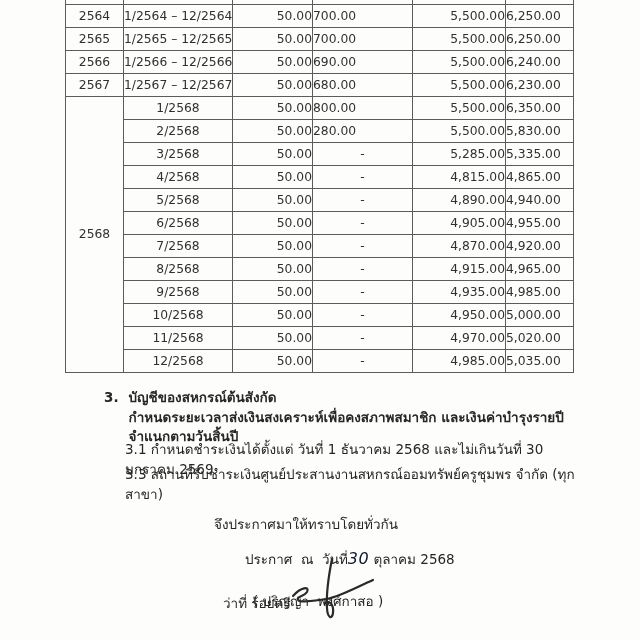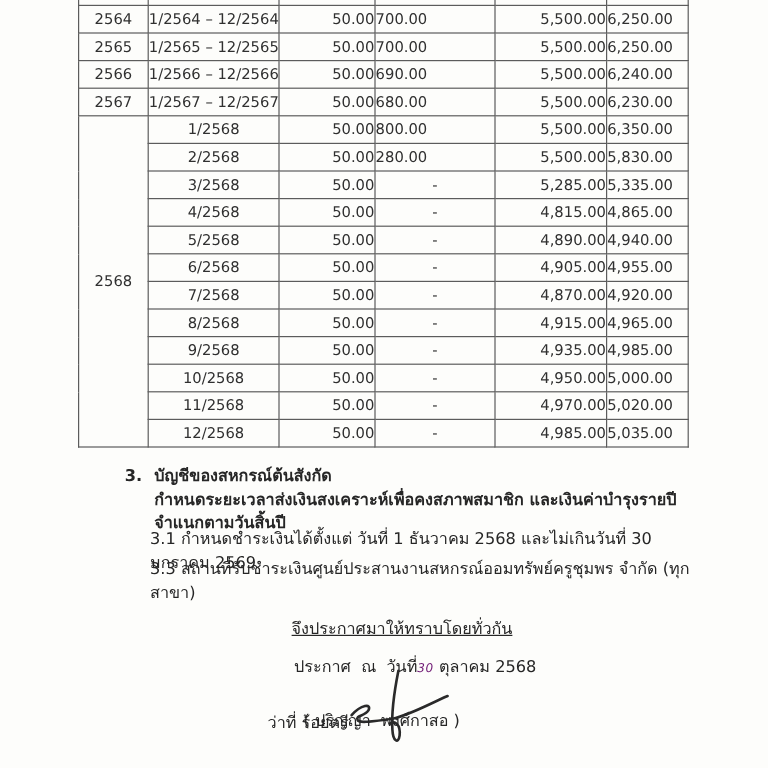--- a/index.html
+++ b/index.html
@@ -26,23 +26,23 @@
   td.c-total{padding-right:6px;}
   td.year-merged{text-align:center;vertical-align:middle;}
   
   .abs{position:absolute;}
   .txt{font-size:13.5px;line-height:1.45;color:#262626;}
   .bold{font-weight:bold;}
   .sec3{left:104px;top:388px;width:480px;display:flex;gap:10px;}
   .sec3 .num{flex:0 0 auto;}
   .items{left:125px;top:440px;width:470px;}
   .items .item{height:25px;}
-  .closing{left:243px;top:515px;text-decoration:underline;}
+  .closing{left:214px;top:515px;}
   .announce{left:245px;top:547px;white-space:pre;}
-  .hand{font-style:italic;font-size:10px;letter-spacing:.5px;color:#701a75;}
+  .hand{font-style:italic;font-size:16px;letter-spacing:.5px;color:#0f172a;}
   .sig{left:283px;top:556px;}
   .signer-title{left:223px;top:594px;}
   .signer-name{left:253px;top:592px;white-space:pre;}
 </style>
 </head>
 <body>
 
 <div class="page">
 
   <div class="table-wrap">

